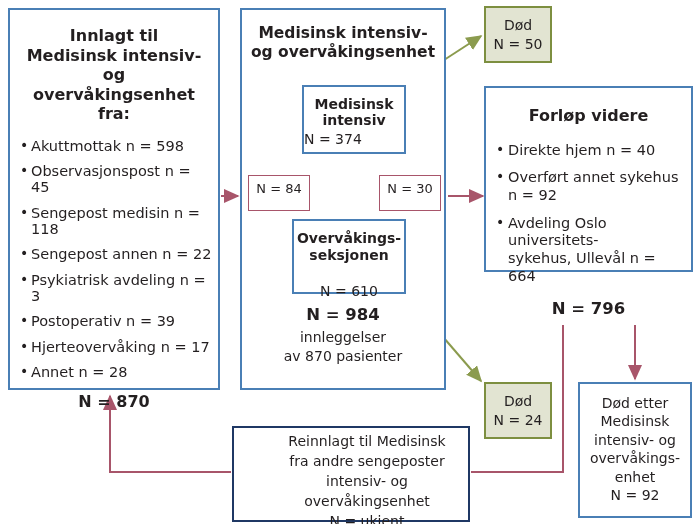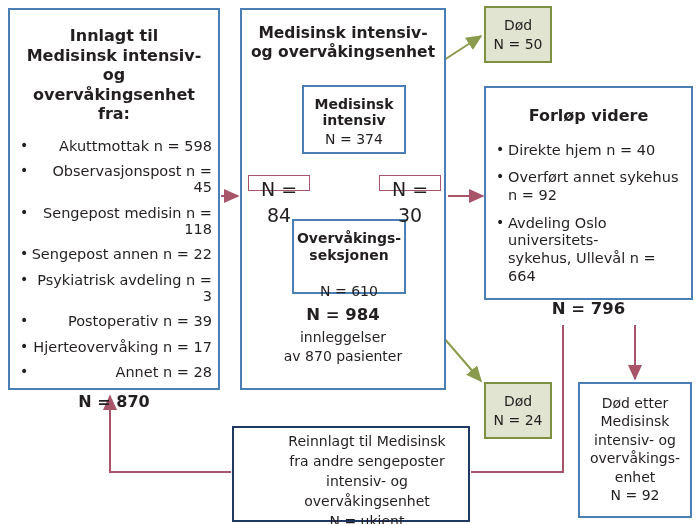--- a/index.html
+++ b/index.html
@@ -31,56 +31,55 @@
     text-align: center;
     line-height: 1.22;
   }
 
   
   #box-admitted { left: 8px; top: 8px; width: 212px; height: 382px; }
   #box-admitted .title { font-size: 16px; margin: 16px 10px 0 10px; }
   #box-admitted ul {
     list-style: none; margin: 14px 0 0 0; padding: 0 6px 0 10px;
     font-size: 14.5px;
-    text-align: right;
   }
   #box-admitted li { position: relative; padding-left: 11px; margin-bottom: 8.5px; line-height: 1.15; }
   #box-admitted li::before {
     content: "\2022"; position: absolute; left: 0; top: -1px; font-size: 14px;
   }
   #box-admitted .total { font-size: 16px; font-weight: bold; text-align: center; margin-top: 12px; }
 
   
   #box-unit { left: 240px; top: 8px; width: 206px; height: 382px; }
   #box-unit .title { font-size: 15.5px; margin: 14px 8px 0 8px; }
   #box-inner-mi { left: 302px; top: 85px; width: 104px; height: 69px; }
   #box-inner-mi .l1 { font-weight: bold; font-size: 14px; text-align:center; margin-top: 9px; line-height:1.15;}
-  #box-inner-mi .l2 { font-size: 14px; text-align:center; margin-top: 3px;}
+  #box-inner-mi .l2 { font-size: 14px; text-align:left; margin-top: 3px;}
   #box-inner-ov { left: 292px; top: 219px; width: 114px; height: 75px; }
   #box-inner-ov .l1 { font-weight: bold; font-size: 14px; text-align:center; margin-top: 9px; line-height:1.18;}
   #box-inner-ov .l2 { font-size: 14px; text-align:center; margin-top: 20px;}
 
   .pill {
     position: absolute; box-sizing: border-box;
     border: 1.6px solid #a8556a; background: #ffffff;
-    font-size: 19px; text-align: center; line-height: 26px; height: 16px;
+    font-size: 13px; text-align: center; line-height: 26px; height: 36px;
   }
   #pill-left  { left: 248px; top: 175px; width: 62px; }
   #pill-right { left: 379px; top: 175px; width: 62px; }
 
   #unit-total { position: absolute; left: 240px; top: 305px; width: 206px; text-align: center; }
   #unit-total .big { font-size: 16.5px; font-weight: bold; }
   #unit-total .sub { font-size: 14px; margin-top: 4px; line-height: 1.35; }
 
   
   #box-dod-50 { left: 484px; top: 6px; width: 68px; height: 57px; }
   #box-dod-50 .t { font-size: 14px; text-align:center; margin-top: 8px; line-height:1.35;}
 
   
-  #box-forlop { left: 484px; top: 86px; width: 209px; height: 214px; }
+  #box-forlop { left: 484px; top: 86px; width: 209px; height: 186px; }
   #box-forlop .title { font-size: 16px; margin-top: 18px; }
   #box-forlop ul { list-style:none; margin: 16px 0 0 0; padding: 0 8px 0 10px; font-size: 14.5px; }
   #box-forlop li { position: relative; padding-left: 12px; margin-bottom: 10px; line-height: 1.22; }
   #box-forlop li::before { content: "\2022"; position:absolute; left: 0; top: -1px; font-size: 14px; }
   #box-forlop .total { font-size: 16.5px; font-weight: bold; text-align:center; margin-top: 14px; }
 
   
   #box-dod-24 { left: 484px; top: 382px; width: 68px; height: 57px; }
   #box-dod-24 .t { font-size: 14px; text-align:center; margin-top: 8px; line-height:1.35;}
 

